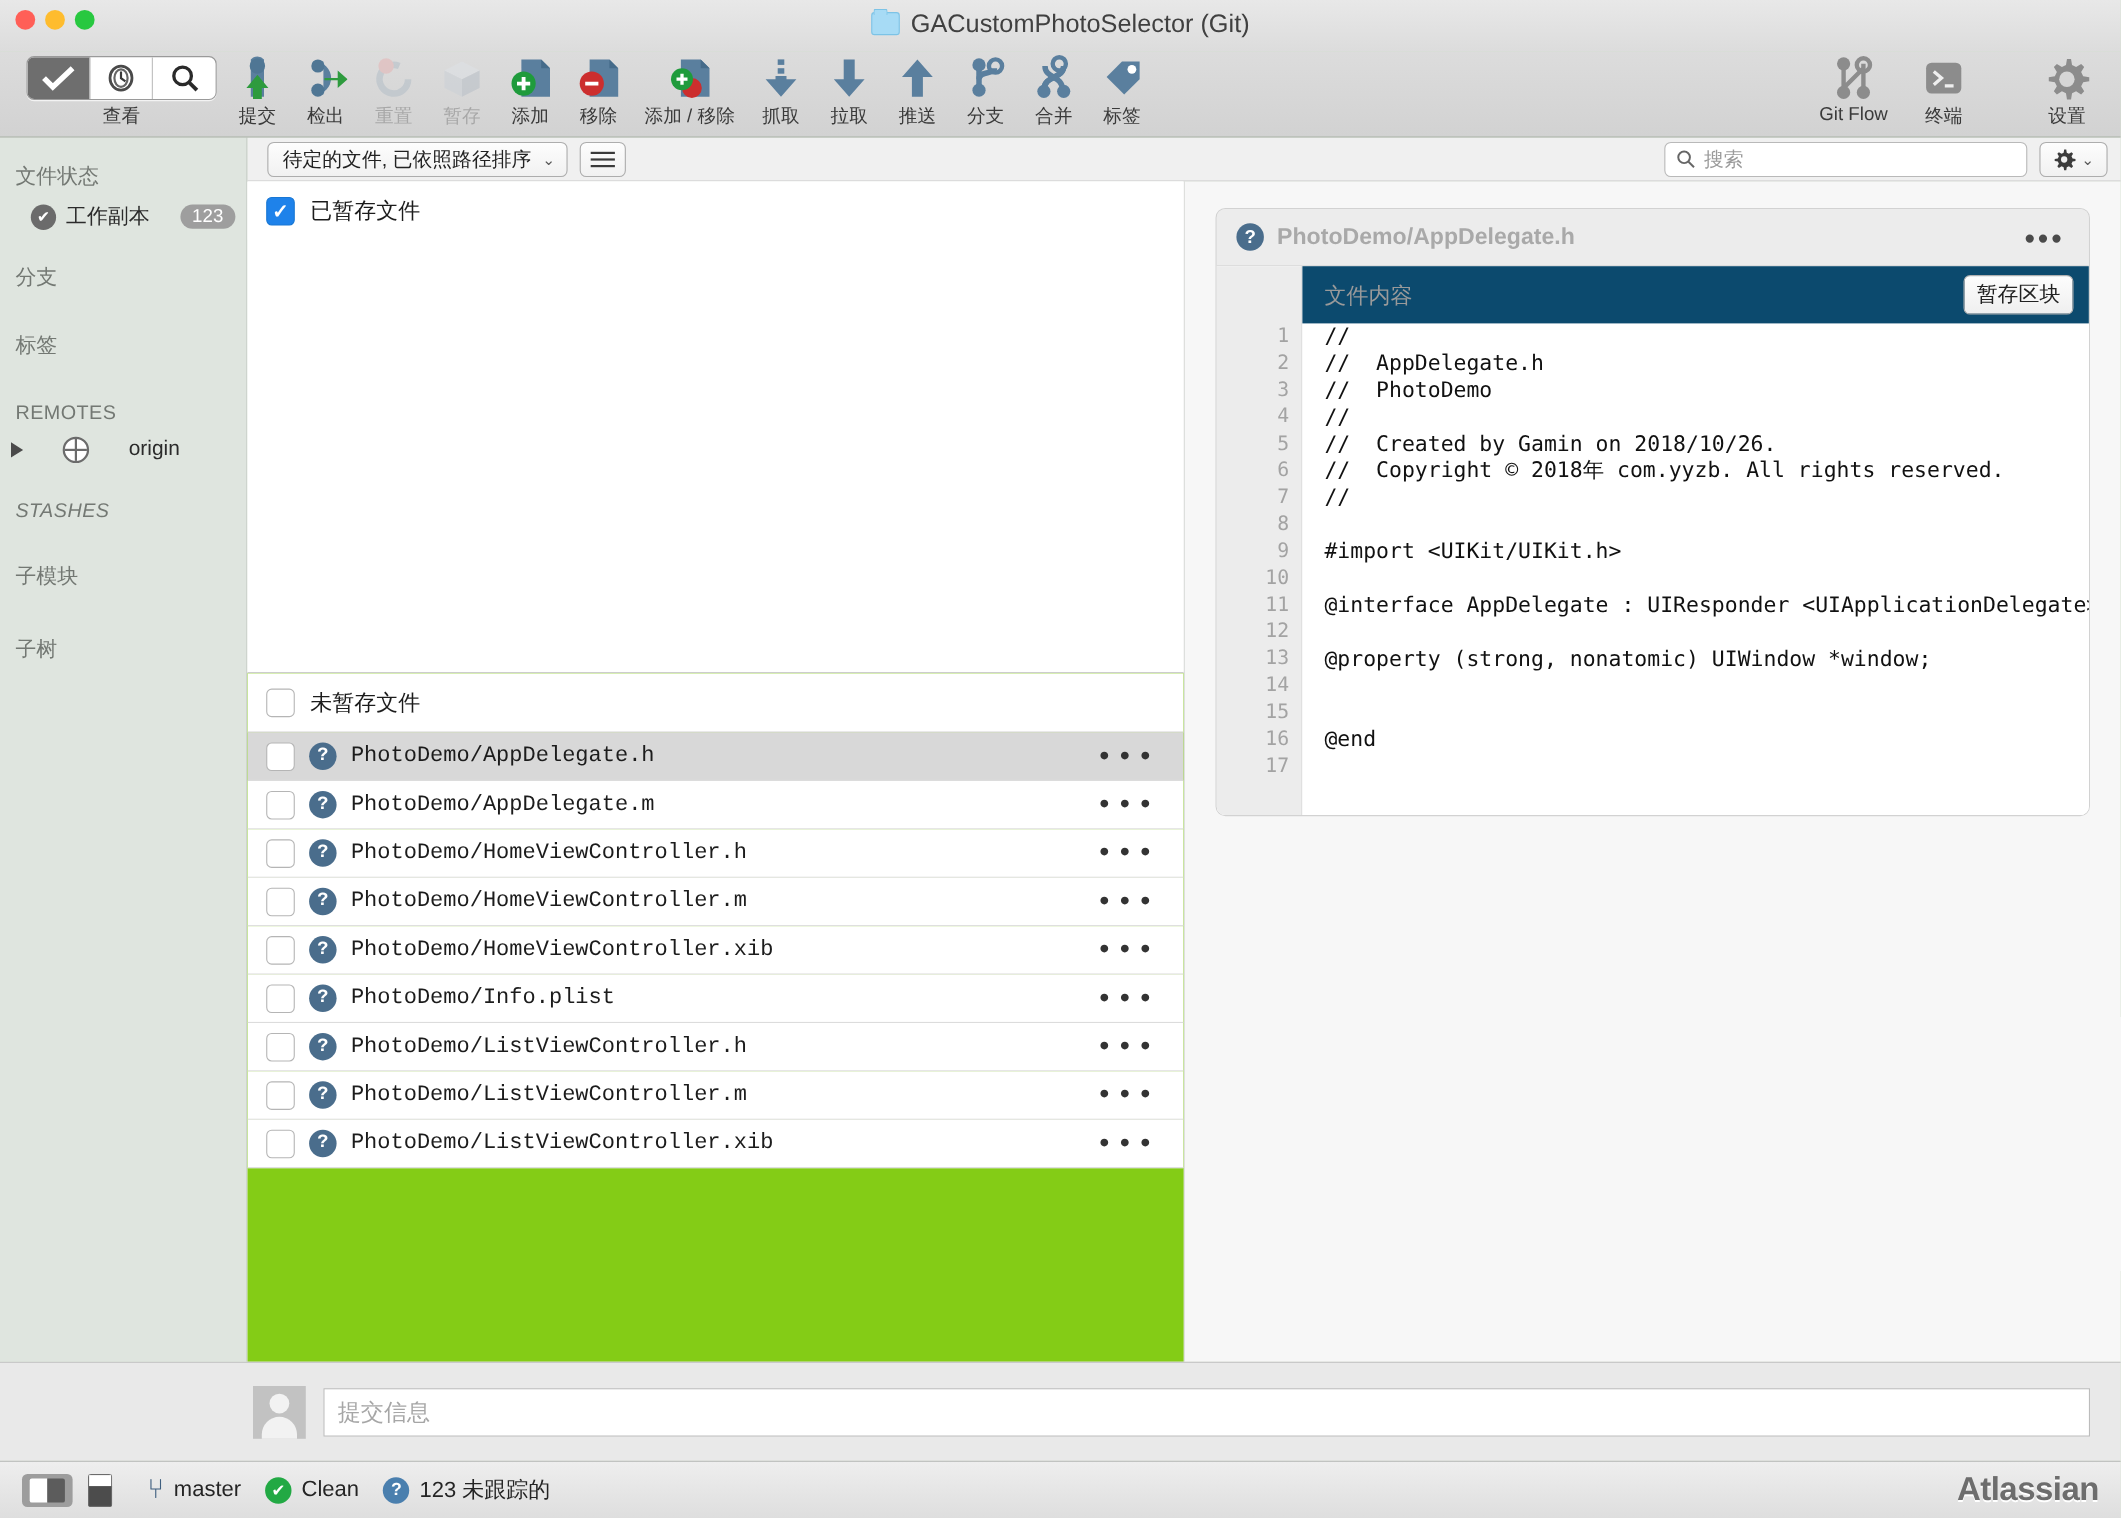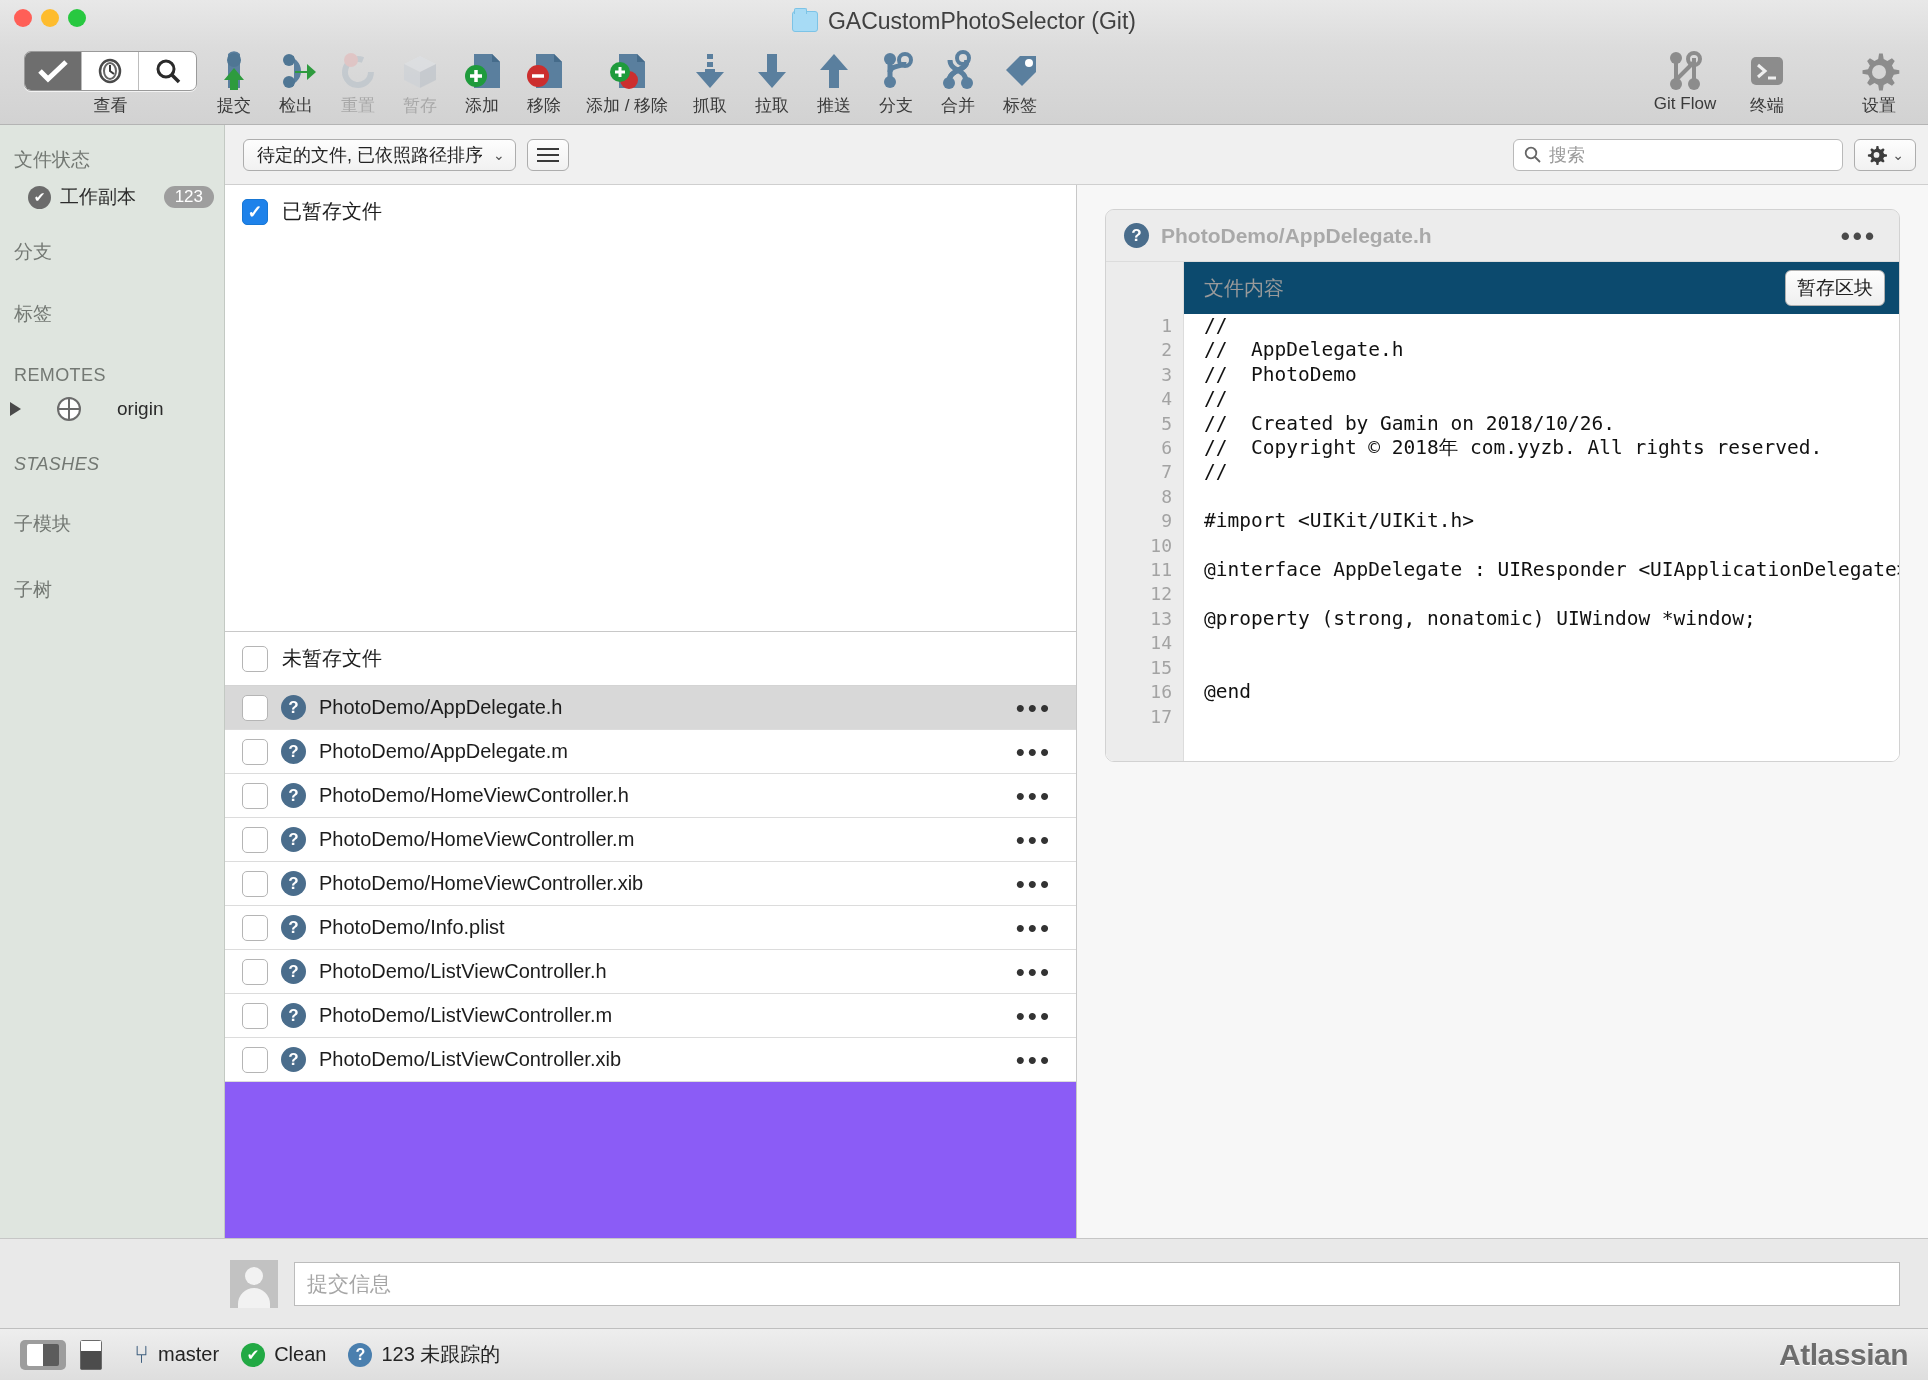--- a/index.html
+++ b/index.html
@@ -134,21 +134,21 @@
   .tri {
     width:0;height:0;border-left:11px solid #4a4a4a;
     border-top:7px solid transparent;border-bottom:7px solid transparent;
     flex:none;
   }
 
   
   .content { flex: 1; display: flex; flex-direction: column; min-width: 0; }
 
   .filterbar {
-    height: 60px; flex: none;
+    height: 40px; flex: none;
     background: #f0f0f0;
     border-bottom: 1px solid #cfcfcf;
     display: flex; align-items: center; gap: 11px;
     padding: 0 12px 0 18px;
   }
   .popup {
     height: 32px; border:1px solid #adadad; border-radius: 6px;
     background: linear-gradient(180deg,#fdfdfd,#f1f1f1);
     display: flex; align-items: center; gap: 10px;
     padding: 0 10px 0 13px; font-size: 18px; color: #222;
@@ -189,21 +189,21 @@
     border-bottom: 1px solid #c8c8c8;
     background: #fff;
     overflow: hidden;
   }
   .grouprow {
     display: flex; align-items: center; gap: 14px;
     padding: 13px 0 13px 17px;
     font-size: 20px; color: #1c1c1c;
     background: #fff;
   }
-  .unstaged-area { flex: 1; overflow: hidden; background: #8b5cf6; min-height:0; }
+  .unstaged-area { flex: 1; overflow: hidden; background: #84cc16; min-height:0;font-family:Liberation Mono, monospace; }
   .unstaged-head { border-bottom: 1px solid #d4d4d4; }
 
   .cb {
     width: 26px; height: 26px; border-radius: 5px;
     border: 1px solid #b5b5b5; background: #fff; flex: none;
   }
   .cb.on {
     background: #1e82ea; border-color: #1877d4;
     color: #fff; display:flex; align-items:center; justify-content:center;
     font-size: 18px; font-weight: bold;

